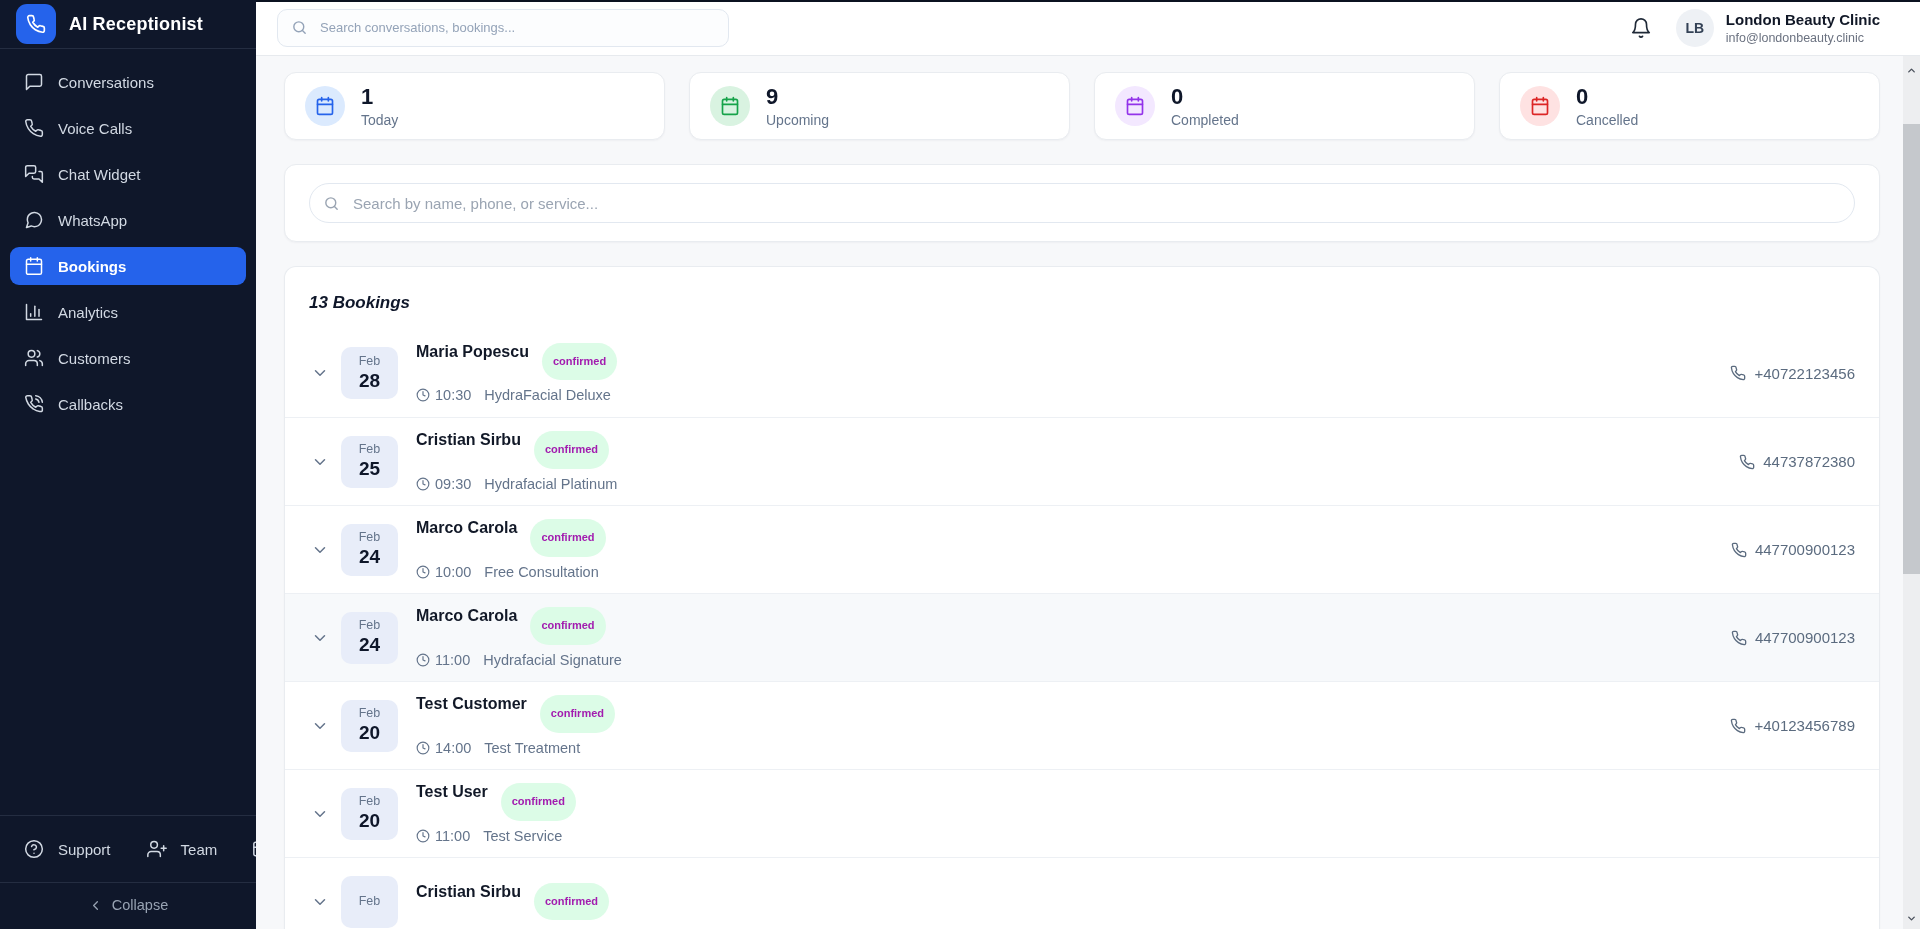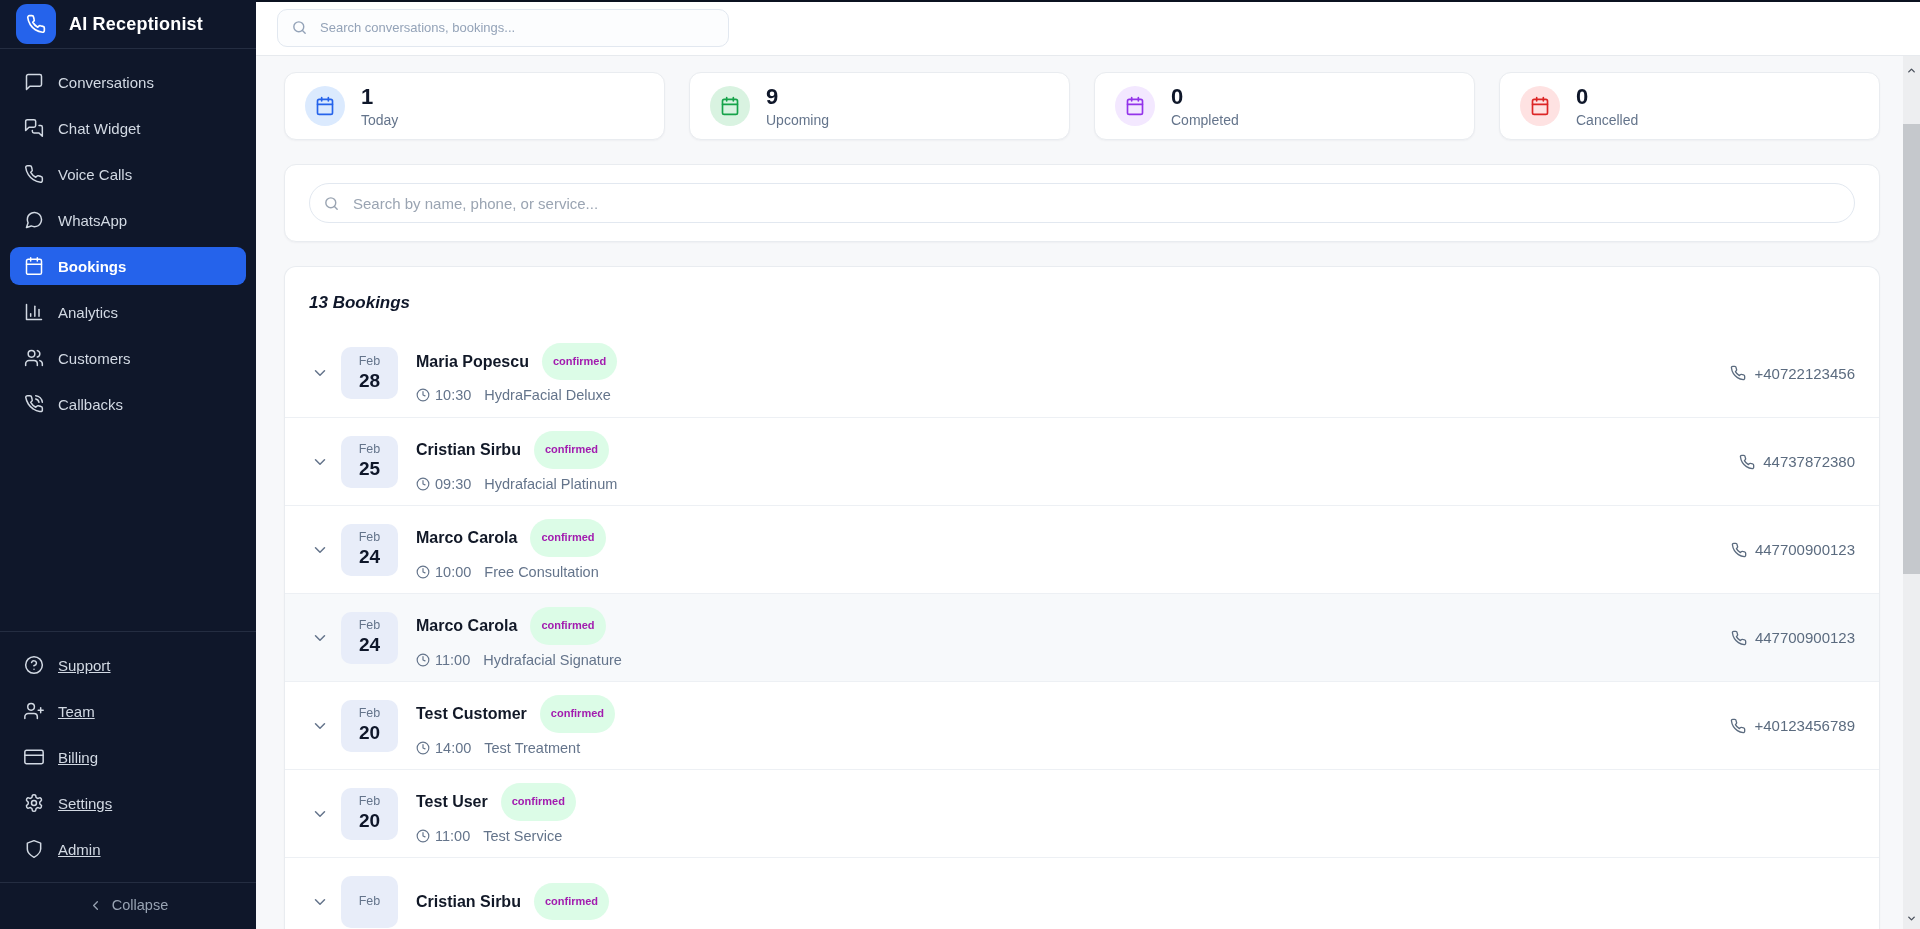--- a/index.html
+++ b/index.html
@@ -34,21 +34,21 @@
     display:flex; align-items:center; gap:14px;
     padding:9px 14px; border-radius:9px;
     font-size:15px; color:#d2d9e3; cursor:pointer; white-space:nowrap;
   }
   .nav-item svg { width:20px; height:20px; flex:none; }
   .nav-item.active { background:#2563eb; color:#fff; font-weight:bold; }
   .nav-spacer { flex:1; }
   .nav-bottom {
     border-top:1px solid rgba(148,163,184,.16);
     margin-top:14px; padding:14px 10px;
-    display:flex; flex-direction:column; gap:8px;text-decoration:underline;
+    display:flex; flex-direction:row; gap:8px;
   }
   .collapse-row {
     border-top:1px solid rgba(148,163,184,.16);
     padding:14px 0 16px; display:flex; justify-content:center;
   }
   .collapse-btn {
     display:flex; align-items:center; gap:9px;
     color:#98a3b3; font-size:14.5px; cursor:pointer;
   }
   .collapse-btn svg { width:15px; height:15px; }
@@ -137,21 +137,21 @@
   .row-chevron { color:#64748b; display:flex; margin:0 12px; cursor:pointer; }
   .row-chevron svg { width:18px; height:18px; }
   .date-box {
     width:57px; height:52px; border-radius:10px; background:#e8edf9;
     display:flex; flex-direction:column; align-items:center; justify-content:center;
     margin-right:18px; flex:none;
   }
   .date-month { font-size:12.5px; color:#64748b; line-height:1.2; }
   .date-day { font-size:19px; font-weight:bold; color:#0f172a; line-height:1.25; }
   .row-info { flex:1; min-width:0; }
-  .row-line1 { display:flex; align-items:center; gap:13px; }
+  .row-line1 { display:flex; gap:13px; }
   .row-name { font-size:16px; font-weight:bold; color:#111827; white-space:nowrap; }
   .badge {
     background:#dcfce7; color:#a21caf;
     font-size:11px; font-weight:bold;
     padding:12px 11px; border-radius:999px; line-height:1.2;
   }
   .row-line2 { display:flex; align-items:center; gap:13px; margin-top:7px; color:#64748b; font-size:14.5px; }
   .row-time { display:inline-flex; align-items:center; gap:5px; }
   .row-time svg { width:14px; height:14px; }
   .row-phone { display:flex; align-items:center; gap:8px; color:#5b6b7f; font-size:15px; white-space:nowrap; }
@@ -184,30 +184,30 @@
     </div>
     <nav class="nav">
         <div class="nav-item">
           <svg viewBox="0 0 24 24" fill="none" stroke="currentColor" stroke-width="1.8" stroke-linecap="round" stroke-linejoin="round">
             <path d="M21 15a2 2 0 0 1-2 2H7l-4 4V5a2 2 0 0 1 2-2h14a2 2 0 0 1 2 2z"></path>
           </svg>
           <span>Conversations</span>
         </div>
         <div class="nav-item">
           <svg viewBox="0 0 24 24" fill="none" stroke="currentColor" stroke-width="1.8" stroke-linecap="round" stroke-linejoin="round">
+            <path d="M22 16.92v3a2 2 0 0 1-2.18 2 19.79 19.79 0 0 1-8.63-3.07 19.5 19.5 0 0 1-6-6A19.79 19.79 0 0 1 2.12 4.18 2 2 0 0 1 4.11 2h3a2 2 0 0 1 2 1.72c.12.81.37 1.75.7 2.81a2 2 0 0 1-.45 2.11L8.09 9.91a16 16 0 0 0 6 6l1.27-1.27a2 2 0 0 1 2.11-.45c1.06.33 2 .58 2.81.7A2 2 0 0 1 22 16.92z"></path>
+          </svg>
+          <span>Voice Calls</span>
+        </div>
+        <div class="nav-item">
+          <svg viewBox="0 0 24 24" fill="none" stroke="currentColor" stroke-width="1.8" stroke-linecap="round" stroke-linejoin="round">
             <path d="M14 9a2 2 0 0 1-2 2H6l-4 4V4a2 2 0 0 1 2-2h8a2 2 0 0 1 2 2z"></path>
             <path d="M18 9h2a2 2 0 0 1 2 2v11l-4-4h-6a2 2 0 0 1-2-2v-1"></path>
           </svg>
           <span>Chat Widget</span>
-        </div>
-        <div class="nav-item">
-          <svg viewBox="0 0 24 24" fill="none" stroke="currentColor" stroke-width="1.8" stroke-linecap="round" stroke-linejoin="round">
-            <path d="M22 16.92v3a2 2 0 0 1-2.18 2 19.79 19.79 0 0 1-8.63-3.07 19.5 19.5 0 0 1-6-6A19.79 19.79 0 0 1 2.12 4.18 2 2 0 0 1 4.11 2h3a2 2 0 0 1 2 1.72c.12.81.37 1.75.7 2.81a2 2 0 0 1-.45 2.11L8.09 9.91a16 16 0 0 0 6 6l1.27-1.27a2 2 0 0 1 2.11-.45c1.06.33 2 .58 2.81.7A2 2 0 0 1 22 16.92z"></path>
-          </svg>
-          <span>Voice Calls</span>
         </div>
         <div class="nav-item">
           <svg viewBox="0 0 24 24" fill="none" stroke="currentColor" stroke-width="1.8" stroke-linecap="round" stroke-linejoin="round">
             <path d="M21 11.5a8.38 8.38 0 0 1-.9 3.8 8.5 8.5 0 0 1-7.6 4.7 8.38 8.38 0 0 1-3.8-.9L3 21l1.9-5.7a8.38 8.38 0 0 1-.9-3.8 8.5 8.5 0 0 1 4.7-7.6 8.38 8.38 0 0 1 3.8-.9h.5a8.48 8.48 0 0 1 8 8v.5z"></path>
           </svg>
           <span>WhatsApp</span>
         </div>
         <div class="nav-item active">
           <svg viewBox="0 0 24 24" fill="none" stroke="currentColor" stroke-width="1.8" stroke-linecap="round" stroke-linejoin="round">
             <rect x="3" y="4" width="18" height="18" rx="2"></rect>
@@ -302,20 +302,35 @@
     <header class="header">
       <div class="search-box">
         <span style="display:flex;">
             <svg viewBox="0 0 24 24" fill="none" stroke="currentColor" stroke-width="2" stroke-linecap="round" stroke-linejoin="round">
               <circle cx="11" cy="11" r="7"></circle>
               <line x1="20" y1="20" x2="16.2" y2="16.2"></line>
             </svg>
           </span>
         <input type="text" placeholder="Search conversations, bookings..." style="">
       </div>
+      <div class="header-right">
+        <span class="bell-btn">
+            <svg viewBox="0 0 24 24" fill="none" stroke="currentColor" stroke-width="1.8" stroke-linecap="round" stroke-linejoin="round">
+              <path d="M6 8a6 6 0 0 1 12 0c0 7 3 9 3 9H3s3-2 3-9"></path>
+              <path d="M10.3 21a1.94 1.94 0 0 0 3.4 0"></path>
+            </svg>
+          </span>
+        <div class="account">
+          <span class="avatar">LB</span>
+          <span>
+            <div class="acct-name">London Beauty Clinic</div>
+            <div class="acct-email">info@londonbeauty.clinic</div>
+          </span>
+        </div>
+      </div>
     </header>
 
     <main class="content">
       <section class="stats">
           <div class="stat-card">
             <span class="stat-icon ic-blue">
               <svg viewBox="0 0 24 24" fill="none" stroke="currentColor" stroke-width="2" stroke-linecap="round" stroke-linejoin="round">
                 <rect x="3" y="4" width="18" height="18" rx="2"></rect>
                 <line x1="16" y1="2" x2="16" y2="6"></line>
                 <line x1="8" y1="2" x2="8" y2="6"></line>

